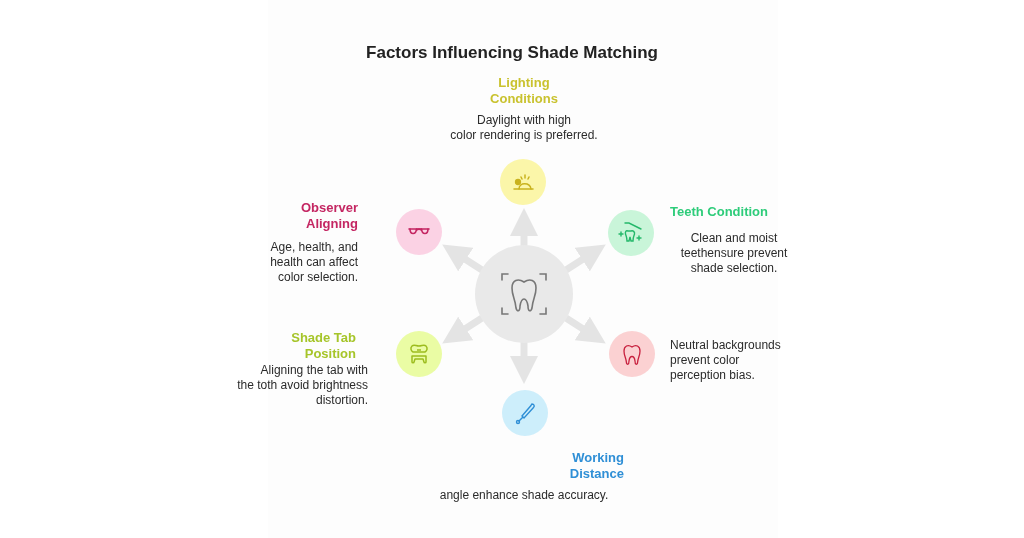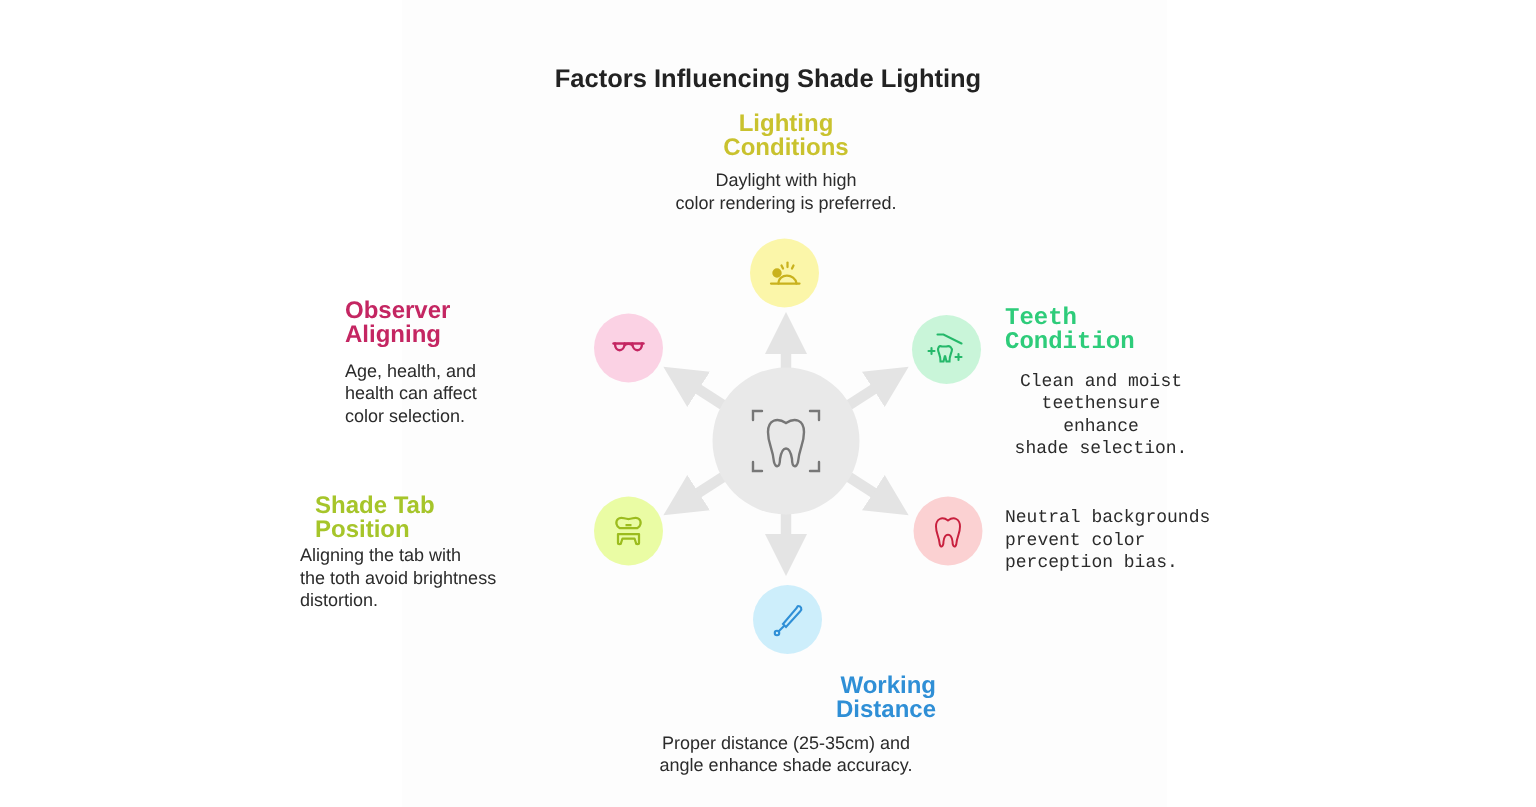--- a/index.html
+++ b/index.html
@@ -10,43 +10,43 @@
       position: relative;
     }
     .panel {
       position: absolute; left: 268px; top: 0; width: 510px; height: 538px;
       background: #fdfdfd;
     }
     .title {
       position: absolute; left: 0; width: 1024px; top: 43px;
       text-align: center; font-weight: bold; font-size: 17px; color: #222222;
     }
-    .heading { font-weight: bold; font-size: 16px; line-height: 16px; }
+    .heading { font-weight: bold; font-size: 13px; line-height: 16px; }
     .desc { font-size: 12px; line-height: 15px; color: #2b2b2b; }
     .block { position: absolute; }
     .center { text-align: center; }
-    .right { text-align: left; }
-    .left { text-align: left; font-family: Liberation Mono, monospace; }
+    .right { text-align: right; }
+    .left { text-align: left; }
     .circle {
       position: absolute; width: 46px; height: 46px; border-radius: 50%;
       display: flex; align-items: center; justify-content: center;
     }
     .hub {
       position: absolute; left: 475px; top: 245px; width: 98px; height: 98px;
       border-radius: 50%; background: #e9e9e9;
       display: flex; align-items: center; justify-content: center;
     }
     svg.arrows { position: absolute; left: 0; top: 0; }
   </style>
 </head>
 <body>
 
 <div class="panel"></div>
 
-<div class="title">Factors Influencing Shade Lighting</div>
+<div class="title">Factors Influencing Shade Matching</div>
 
 <svg class="arrows" width="1024" height="538">
   <defs>
     <marker id="ah" markerWidth="4" markerHeight="4" refX="2" refY="2" orient="auto">
       <path d="M0,0 L4,2 L0,4 Z" fill="#e4e4e4"></path>
     </marker>
   </defs>
   <g stroke="#e4e4e4" stroke-width="7" fill="none" marker-end="url(#ah)">
     <line x1="524" y1="250" x2="524" y2="222"></line>
     <line x1="566" y1="270" x2="594" y2="252"></line>
@@ -101,21 +101,21 @@
       <path d="M22 17 V21 M20 19 H24"></path>
     </g>
   </svg>
 </div>
 <div class="block left" style="left:670px; top:204px; width:140px;">
   <div class="heading" style="color:#2ecc7a;">
     <div>Teeth Condition</div>
   </div>
   <div class="desc center" style="margin-top:11px; width:128px;">
     <div>Clean and moist</div>
-    <div>teethensure enhance</div>
+    <div>teethensure prevent</div>
     <div>shade selection.</div>
   </div>
 </div>
 
 <div class="circle" style="left:609px; top:331px; background:#fbd1d2;">
   <svg width="26" height="26" viewBox="0 0 26 26">
     <path d="M13 6 C9 3 5 5 5 10 C5 15 7 16 7.5 22 C8 24 10 24 10 20 C10.5 16 12 15.5 13 15.5 C14 15.5 15.5 16 16 20 C16 24 18 24 18.5 22 C19 16 21 15 21 10 C21 5 17 3 13 6 Z" fill="none" stroke="#c8203e" stroke-width="1.3"></path>
   </svg>
 </div>
 <div class="block left" style="left:670px; top:329px; width:140px;">
@@ -136,21 +136,20 @@
   </svg>
 </div>
 <div class="block center" style="left:424px; top:450px; width:200px;text-align:right;">
   <div class="heading" style="color:#2f8fd6;">
     <div>Working</div>
     <div>Distance</div>
   </div>
 </div>
 <div class="block center" style="left:400px; top:488px; width:248px;">
   <div class="desc">
-    <div>Proper distance (25-35cm) and</div>
     <div>angle enhance shade accuracy.</div>
   </div>
 </div>
 
 <div class="block right" style="left:210px; top:330px; width:146px;">
   <div class="heading" style="color:#a6c52a;">
     <div>Shade Tab</div>
     <div>Position</div>
   </div>
 </div>

